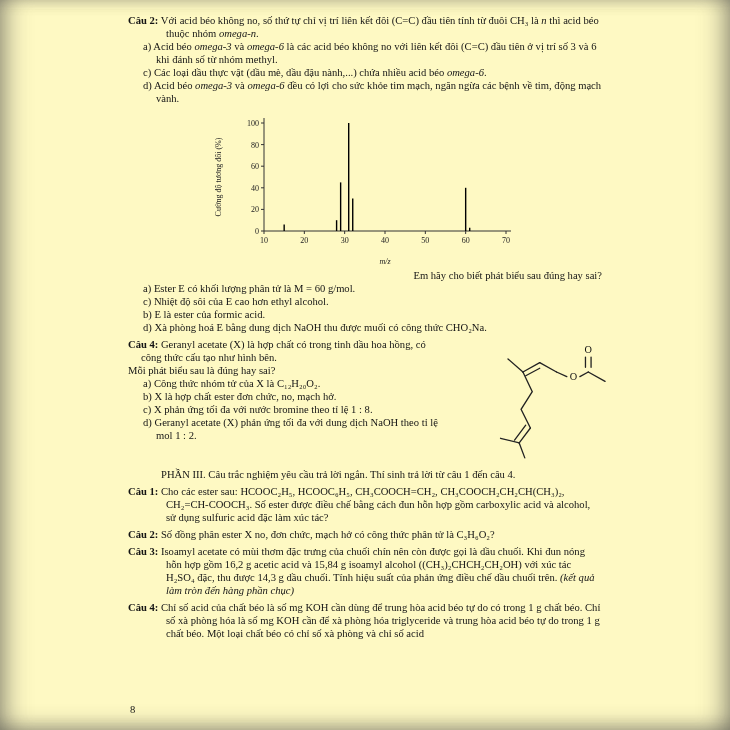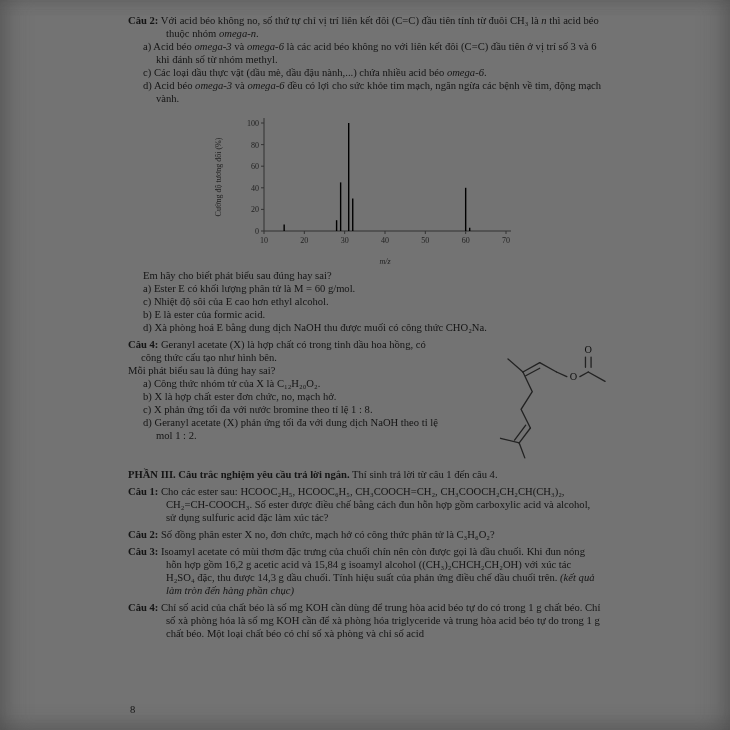--- a/index.html
+++ b/index.html
@@ -1,31 +1,31 @@
 <!DOCTYPE html>
 <html><head>
 <meta charset="utf-8">
 <style>
   * { margin:0; padding:0; box-sizing:border-box; }
   html,body { width:730px; height:730px; }
   body { background:#d9d9d9; font-family:"Liberation Serif","DejaVu Serif",serif; }
   .photo {
-    position:relative; width:730px; height:730px; background:#737373; overflow:hidden;
+    position:relative; width:730px; height:730px; background:#fef9c3; overflow:hidden;
     box-shadow:
       inset 20px 0 24px -14px rgba(70,70,70,.55),
       inset -20px 0 24px -14px rgba(70,70,70,.55),
       inset 0 -16px 20px -12px rgba(70,70,70,.45),
       inset 0 10px 16px -12px rgba(70,70,70,.35);
   }
   .page {
     position:absolute; inset:0;
     padding:14px 128px 0 128px;
     font-size:10.6px; line-height:13px; color:#141414;
   }
-  .b { font-weight:bold; }
+  .b { font-weight:normal;margin-left:33px; }
   .i { font-style:italic; }
   .lbl { font-weight:bold; }
   .hang  { padding-left:38px; text-indent:-38px; }
   .hang2 { padding-left:13px; text-indent:-13px; }
   .item  { padding-left:28px; text-indent:-13px; }
   .q { margin-bottom:4px; }
   .q4 { display:flow-root; }
   .chart { margin:3px 0 2px 82px; height:158px; }
   .chart svg text { font-family:"Liberation Serif","DejaVu Serif",serif; fill:#222; }
   .struct { float:right; width:168px; height:124px; margin:0 -18px 2px 10px; }
@@ -78,21 +78,21 @@
             <line x1="74.16666666666667" y1="122" x2="74.16666666666667" y2="115.52" stroke="#000" stroke-width="1.4"></line>
             <line x1="126.6" y1="122" x2="126.6" y2="111.2" stroke="#000" stroke-width="1.4"></line>
             <line x1="130.63333333333333" y1="122" x2="130.63333333333333" y2="73.4" stroke="#000" stroke-width="1.4"></line>
             <line x1="138.7" y1="122" x2="138.7" y2="14" stroke="#000" stroke-width="1.4"></line>
             <line x1="142.73333333333335" y1="122" x2="142.73333333333335" y2="89.6" stroke="#000" stroke-width="1.4"></line>
             <line x1="255.66666666666666" y1="122" x2="255.66666666666666" y2="78.8" stroke="#000" stroke-width="1.4"></line>
             <line x1="259.7" y1="122" x2="259.7" y2="118.76" stroke="#000" stroke-width="1.4"></line>
             <text x="175" y="155" text-anchor="middle" font-size="8" font-style="italic">m/z</text>
             <text transform="rotate(-90 11 68)" x="11" y="68" text-anchor="middle" font-size="8">Cường độ tương đối (%)</text>
           </svg></div>
-      <p class="hang2" style="padding-left:15px;text-indent:0;">Em hãy cho biết phát biểu sau đúng hay sai?</p>
+      <p class="hang2" style="padding-left:15px;text-indent:0;text-align:right;">Em hãy cho biết phát biểu sau đúng hay sai?</p>
       <p class="item"><span>a)</span> <span>Ester E có khối lượng phân tử là M = 60 g/mol.</span></p>
       <p class="item"><span>c)</span> <span>Nhiệt độ sôi của E cao hơn ethyl alcohol.</span></p>
       <p class="item"><span>b)</span> <span>E là ester của formic acid.</span></p>
       <p class="item"><span>d)</span> <span>Xà phòng hoá E bằng dung dịch NaOH thu được muối có công thức CHO₂Na.</span></p>
     </section>
 
     <section class="q q4">
       <svg class="struct" viewBox="0 0 180 132">
         <g stroke="#222" stroke-width="1.4" fill="none" stroke-linecap="round">
           <path d="M60,22 76,36"></path>

